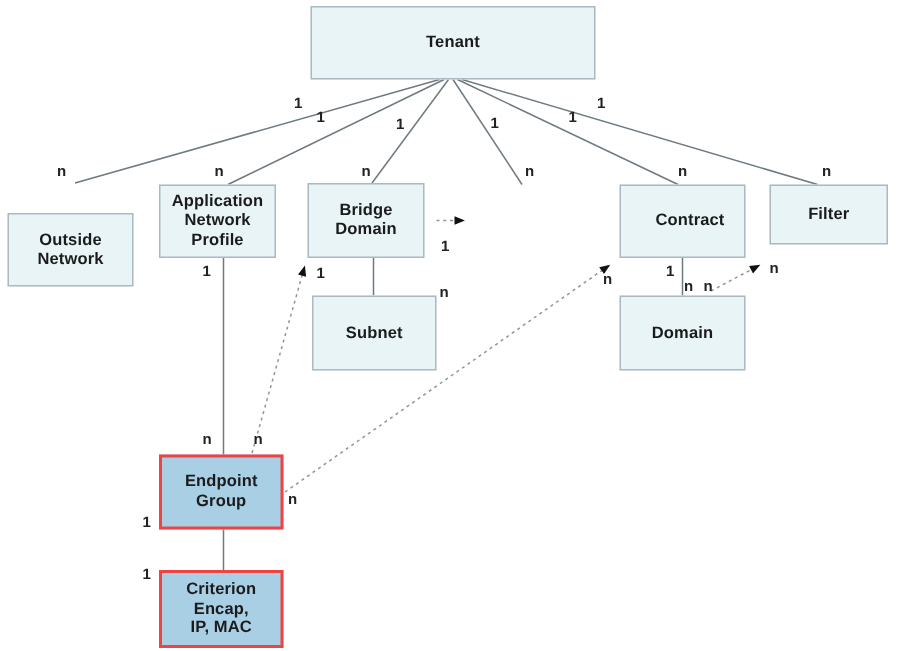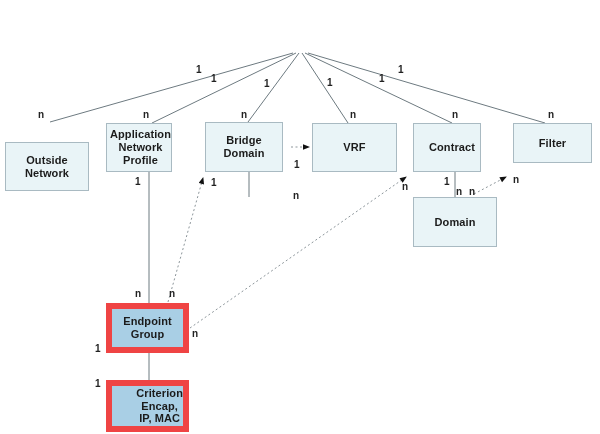--- a/index.html
+++ b/index.html
@@ -6,21 +6,21 @@
   .diagram{
     position:relative;width:600px;height:434px;background:#ffffff;overflow:hidden;
     font-family:"Liberation Sans","DejaVu Sans",sans-serif;
   }
   .wires{position:absolute;left:0;top:0;width:600px;height:434px;}
   .node{
     position:absolute;display:flex;align-items:center;justify-content:center;
     background:#e9f4f7;border:1px solid #a9bac2;box-sizing:border-box;
   }
   .node.dark{
-    background:#a9cfe5;border:6px solid #ef4444;
+    background:#a9cfe5;border:2px solid #ef4444;
   }
   .nlabel{
     font-size:11px;font-weight:bold;color:#1b1b1b;text-align:center;
     line-height:1.18;white-space:pre-line;letter-spacing:0.1px;
   }
   .card{
     position:absolute;font-size:10px;font-weight:bold;color:#222222;
     line-height:1;white-space:nowrap;
   }
 </style>
@@ -47,50 +47,53 @@
     <line x1="455" y1="172" x2="455" y2="197" stroke="#6d7a80" stroke-width="1"></line>
     <line x1="149" y1="172" x2="149" y2="303" stroke="#6d7a80" stroke-width="1"></line>
     <line x1="149" y1="353" x2="149" y2="380" stroke="#6d7a80" stroke-width="1"></line>
 
     <line x1="291" y1="147" x2="309" y2="147" stroke="#8d969b" stroke-width="1" stroke-dasharray="2,2.5" marker-end="url(#arrowhead)"></line>
     <line x1="168" y1="302" x2="203" y2="178" stroke="#8d969b" stroke-width="1" stroke-dasharray="2,2.5" marker-end="url(#arrowhead)"></line>
     <line x1="190" y1="328" x2="406" y2="177" stroke="#8d969b" stroke-width="1" stroke-dasharray="2,2.5" marker-end="url(#arrowhead)"></line>
     <line x1="474" y1="194" x2="506" y2="177" stroke="#8d969b" stroke-width="1" stroke-dasharray="2,2.5" marker-end="url(#arrowhead)"></line>
   </svg>
 
+  <div class="node" style="left:207px;top:4px;width:190px;height:49px;">
+    <span class="nlabel">Tenant</span>
+  </div>
   <div class="node" style="left:5px;top:122px;width:84px;height:49px;margin-top:20px;">
     <span class="nlabel">Outside
 Network</span>
   </div>
-  <div class="node" style="left:106px;top:123px;width:66px;height:49px;justify-content:flex-end;">
+  <div class="node" style="left:106px;top:123px;width:78px;height:49px;">
     <span class="nlabel">Application
 Network
 Profile</span>
   </div>
   <div class="node" style="left:205px;top:122px;width:78px;height:50px;">
     <span class="nlabel">Bridge
 Domain</span>
   </div>
-  <div class="node" style="left:312px;top:123px;width:85px;height:49px;">
-    <span class="nlabel">VRF</span>
-  </div>
-  <div class="node" style="left:413px;top:123px;width:68px;height:49px;padding-left:10px;">
+  <div class="node" style="left:413px;top:123px;width:84px;height:49px;padding-left:10px;">
     <span class="nlabel">Contract</span>
   </div>
   <div class="node" style="left:513px;top:123px;width:79px;height:40px;">
     <span class="nlabel">Filter</span>
+  </div>
+  <div class="node" style="left:208px;top:197px;width:83px;height:50px;">
+    <span class="nlabel">Subnet</span>
   </div>
   <div class="node" style="left:413px;top:197px;width:84px;height:50px;">
     <span class="nlabel">Domain</span>
   </div>
   <div class="node dark" style="left:106px;top:303px;width:83px;height:50px;">
     <span class="nlabel">Endpoint
 Group</span>
   </div>
-  <div class="node dark" style="left:106px;top:380px;width:83px;height:52px;justify-content:flex-end;">
+  <div class="node dark" style="left:106px;top:380px;width:83px;height:52px;">
     <span class="nlabel">Criterion
 Encap,
 IP, MAC</span>
   </div>
 
   <span class="card" style="left:196px;top:65px;">1</span>
   <span class="card" style="left:38px;top:110px;">n</span>
   <span class="card" style="left:211px;top:74px;">1</span>
   <span class="card" style="left:143px;top:110px;">n</span>
   <span class="card" style="left:264px;top:79px;">1</span>

